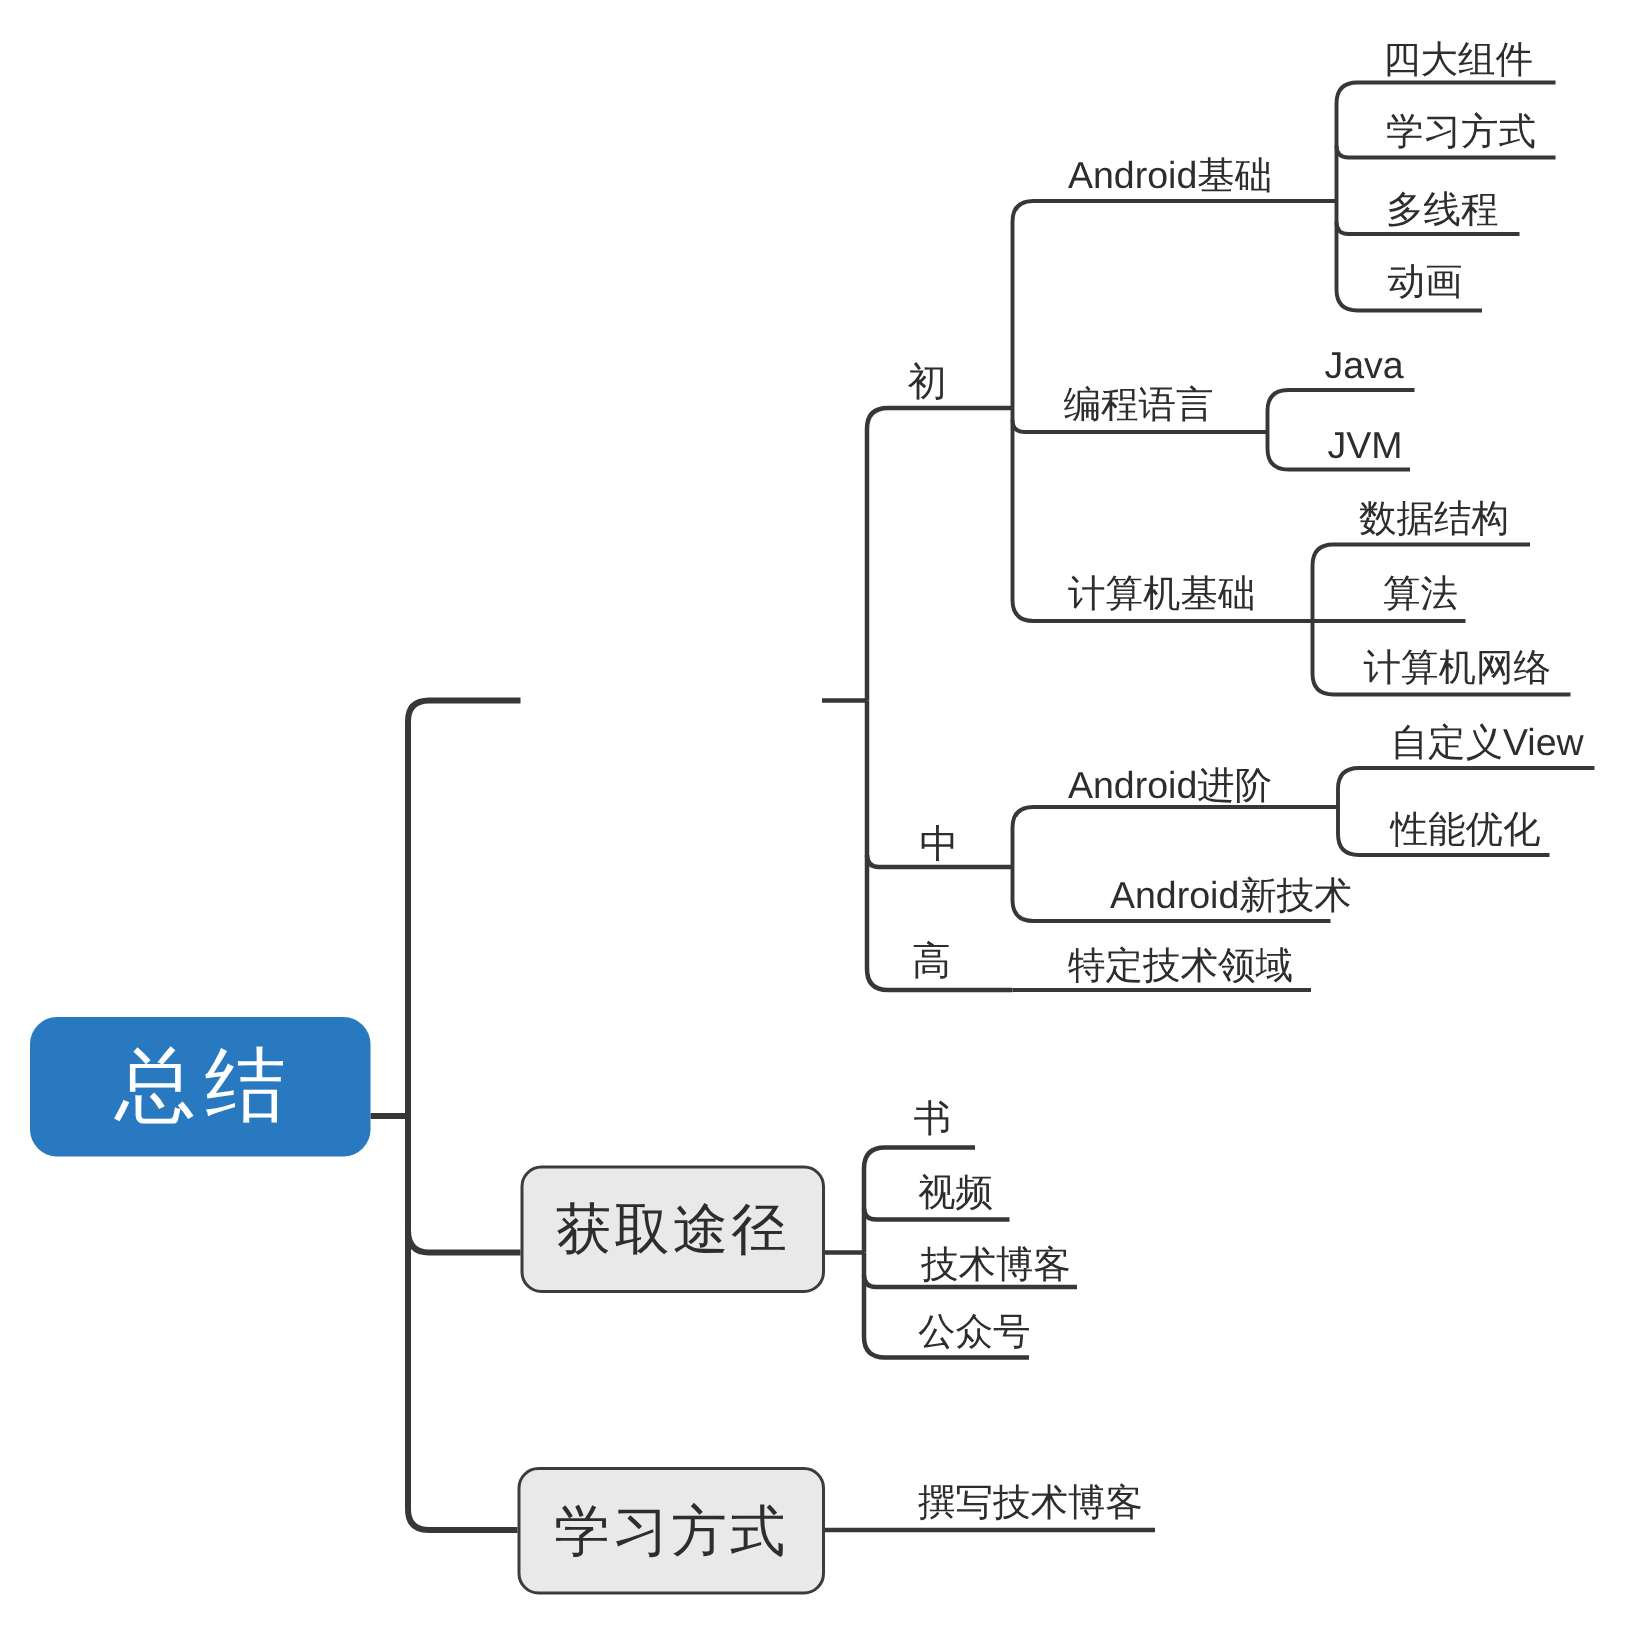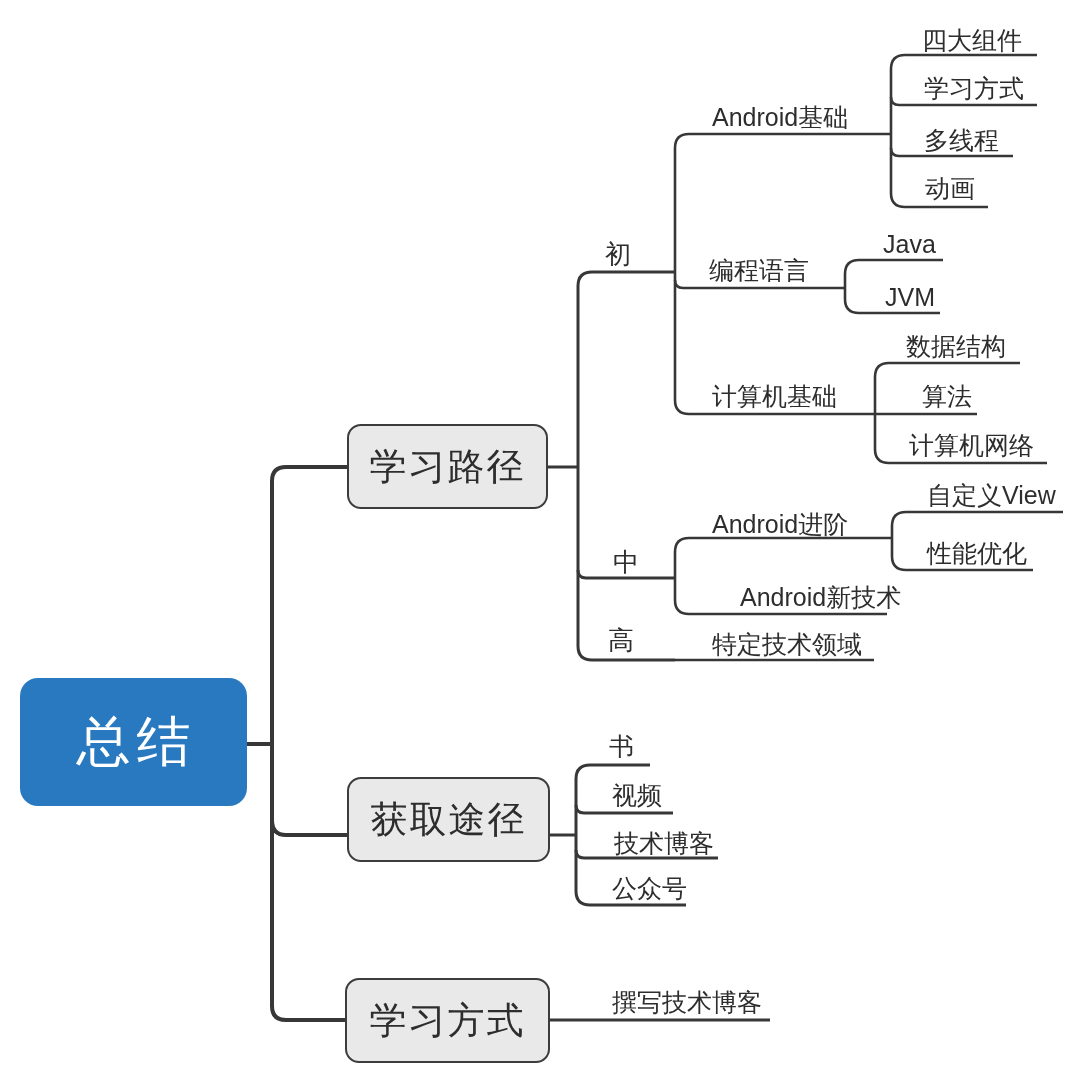--- a/index.html
+++ b/index.html
@@ -119,23 +119,22 @@
       <path d="M 576,835 V 779 Q 576,765 590,765 H 650"></path>
       <path d="M 576,805 Q 576,813 584,813 H 673"></path>
       <path d="M 576,850 Q 576,858 584,858 H 718"></path>
       <path d="M 576,835 V 891 Q 576,905 590,905 H 686"></path>
     </g>
     <g class="w3">
       <path d="M 550,1020 H 770"></path>
     </g>
   </svg>
 
-  <div class="topic root" style="left:20px; top:678px; width:227px; height:128px;">总结</div>
+  <div class="topic root" style="left:20px; top:678px; width:227px; height:93px;">总结</div>
 
-  <div class="topic branch" style="left:347px; top:424px; width:201px; height:85px;">学习路径</div>
   <div class="topic branch" style="left:347px; top:777px; width:203px; height:85px;">获取途径</div>
   <div class="topic branch" style="left:345px; top:978px; width:205px; height:85px;">学习方式</div>
 
   <div class="lbl lvl" style="left:605px; top:241px;">初</div>
   <div class="lbl lvl" style="left:613px; top:549px;">中</div>
   <div class="lbl lvl" style="left:608px; top:627px;">高</div>
 
   <div class="lbl" style="left:712px; top:104px;">Android基础</div>
   <div class="lbl" style="left:922px; top:27px;">四大组件</div>
   <div class="lbl" style="left:924px; top:75px;">学习方式</div>

